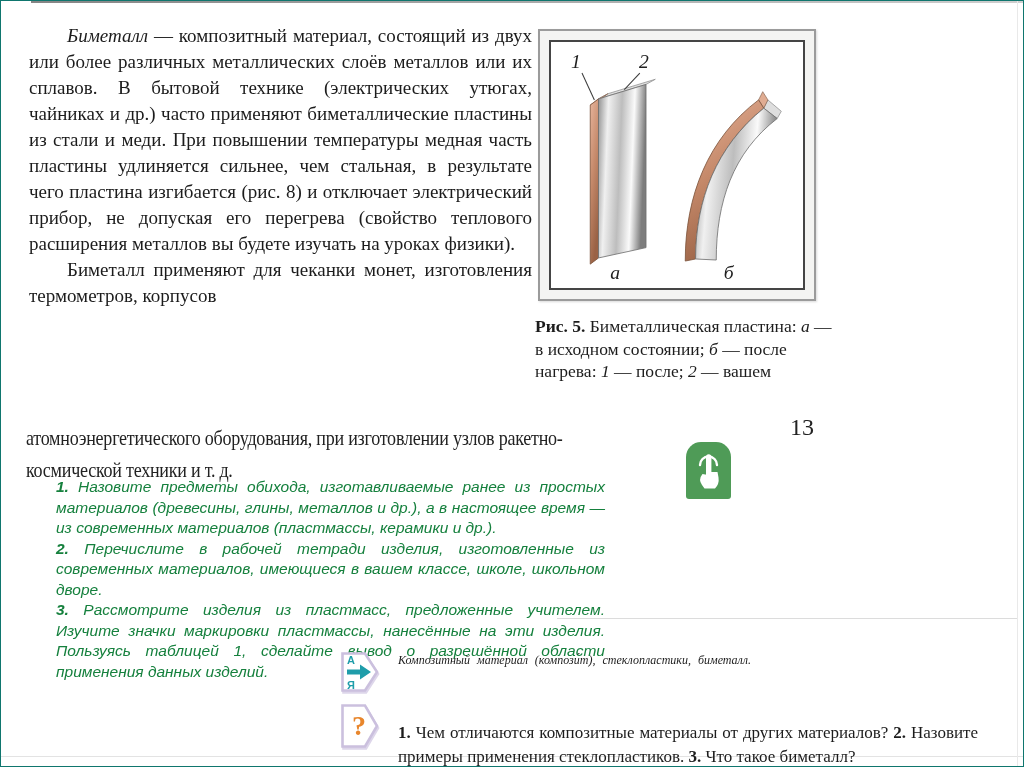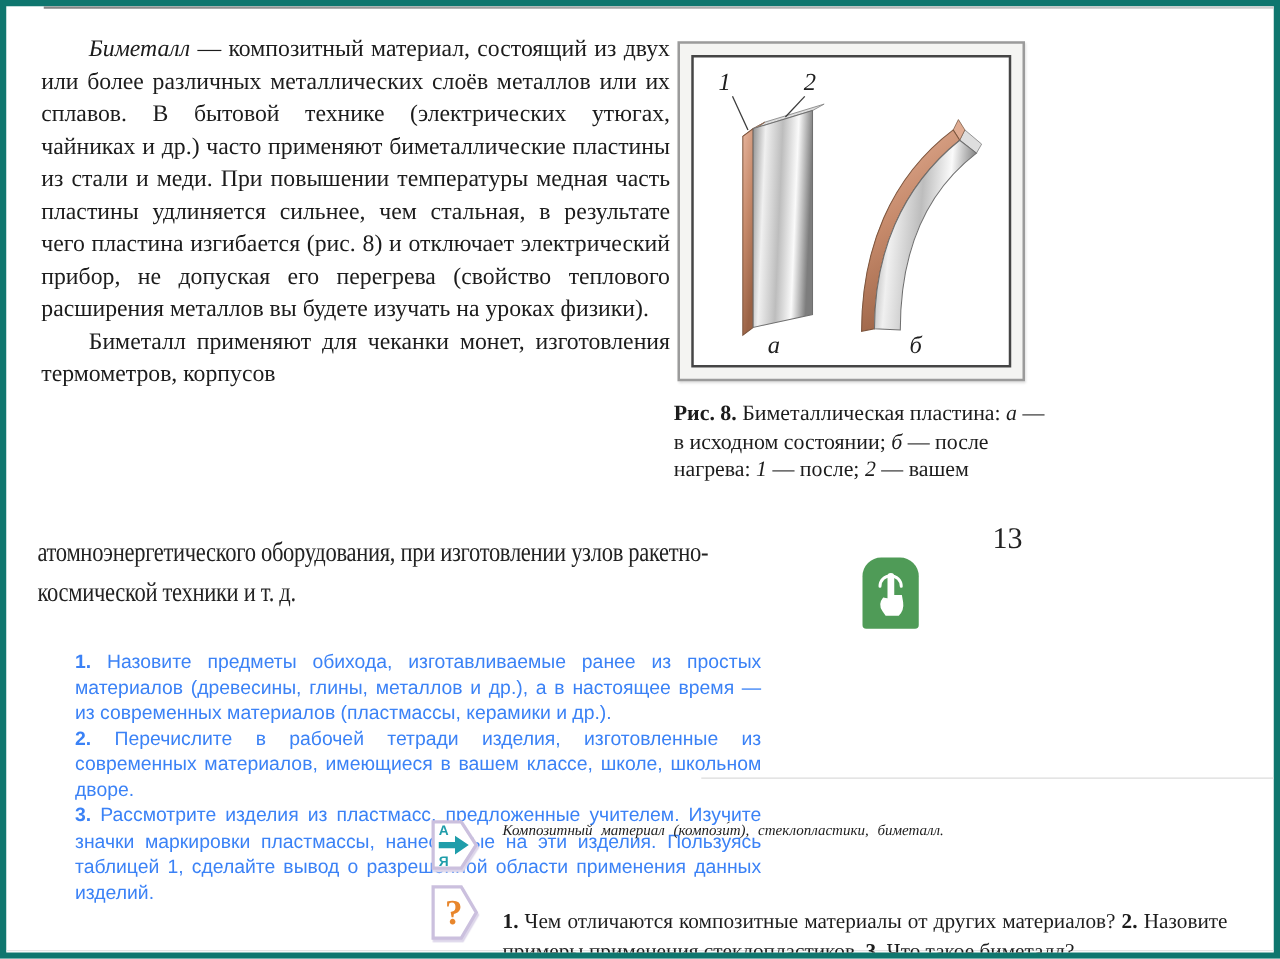--- a/index.html
+++ b/index.html
@@ -1,17 +1,17 @@
 <!DOCTYPE html>
 <html><head>
 <meta charset="utf-8">
 <style>
   html,body{margin:0;padding:0;background:#fff;}
   #page{position:relative;width:1024px;height:767px;background:#ffffff;overflow:hidden;
-        font-family:"Liberation Serif",serif;color:#1c1c1c;border:5px solid #0f766e;box-sizing:border-box;}
+        font-family:"Liberation Serif",serif;color:#1c1c1c;border:1px solid #0f766e;box-sizing:border-box;}
 
   
   .rule-top{position:absolute;left:30px;top:0;width:994px;height:2px;
             background:linear-gradient(to right,#858585,#cfcfcf);}
   .rule-divider{position:absolute;left:556px;top:617px;width:461px;height:1px;background:#dcdcdc;}
   .rule-bottom{position:absolute;left:0;top:755px;width:1024px;height:1px;background:#e3e3e3;}
   .rule-right{position:absolute;left:1016px;top:0;width:1px;height:767px;background:#e9e9e9;}
 
   
   .main-col{position:absolute;left:28px;top:22px;width:503px;
@@ -31,23 +31,23 @@
                font-size:17.5px;line-height:22.5px;}
   .cap-b{font-weight:bold;}
   .cap-i{font-style:italic;}
 
   
   .wide-text{position:absolute;left:25px;top:421px;width:840px;
              transform:scaleX(0.82);transform-origin:0 0;
              font-size:22px;line-height:32px;letter-spacing:-0.3px;color:#222;white-space:nowrap;}
 
   
-  .tasks{position:absolute;left:55px;top:515px;width:549px;
+  .tasks{position:absolute;left:55px;top:476px;width:549px;
          font-family:"Liberation Sans",sans-serif;font-size:15.5px;line-height:20.5px;
-         text-align:justify;color:#3b82f6;}
+         text-align:justify;color:#15803d;font-style:italic;}
   .tasks p{margin:0;}
   .tasks b{font-weight:bold;}
 
   
   .practice-icon{position:absolute;left:685px;top:441px;width:45px;height:57px;
                  background:#4f9b57;border-radius:15px 15px 3px 3px;}
   .page-num{position:absolute;left:789px;top:413px;font-family:Liberation Serif, serif;
             font-size:24px;color:#222;}
 
   
@@ -120,21 +120,21 @@
 
         <text x="24" y="22" class="fig-label" text-anchor="middle">1</text>
         <text x="90" y="22" class="fig-label" text-anchor="middle">2</text>
         <text x="62" y="226" class="fig-label" text-anchor="middle">а</text>
         <text x="172" y="226" class="fig-label" text-anchor="middle">б</text>
       </svg>
     </div>
   </div>
 
   <div class="fig-caption">
-    <span class="cap-b">Рис. 8.</span>
+    <span class="cap-b">Рис. 5.</span>
     <span>Биметаллическая пластина:</span>
     <span class="cap-i">а</span>
     <span>— в исходном состоянии;</span>
     <span class="cap-i">б</span>
     <span>— после нагрева:</span>
     <span class="cap-i">1</span>
     <span>— после;</span>
     <span class="cap-i">2</span>
     <span>— вашем</span>
   </div>

